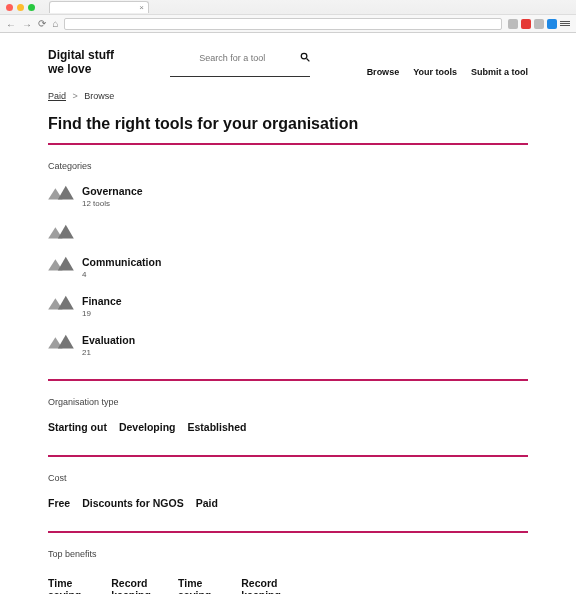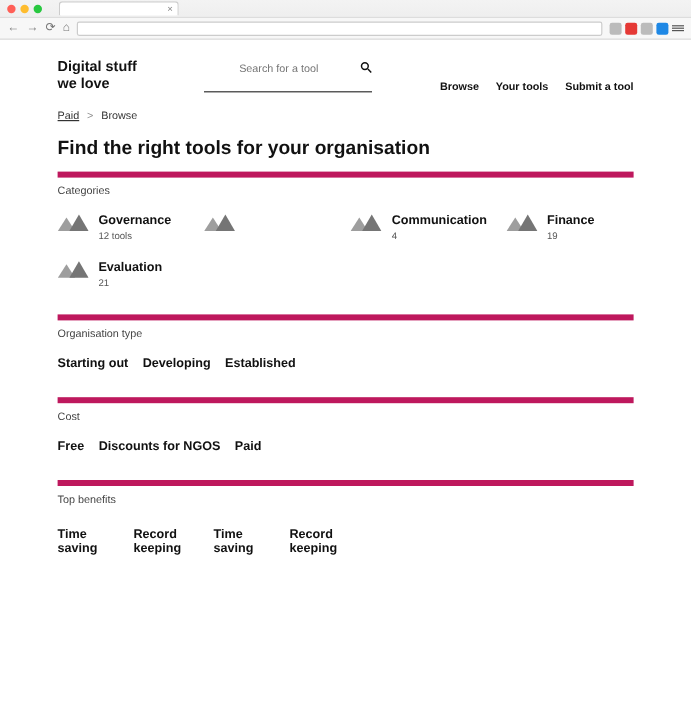--- a/index.html
+++ b/index.html
@@ -122,33 +122,33 @@
   }
   .page-desc {
     font-size:9px;
     color:#444;
     line-height:1.3;
     max-width: 280px;
     margin-bottom: 22px;
   }
 
   .section {
-    border-top:5px solid #be185d;
-    padding-top:6px;
+    border-top:2px solid #be185d;
+    padding-top:16px;
     margin-bottom: 22px;
   }
   .section-label {
     font-size:9px;
     color:#444;
     margin-bottom:14px;
   }
 
   .cat-grid {
     display:grid;
-    grid-template-columns: repeat(4, 1fr);
+    grid-template-columns: repeat(1, 1fr);
     row-gap: 22px;
     column-gap: 10px;
     gap: 16px;
   }
   .cat-item {
     display:flex;
     gap:8px;
     align-items:flex-start;
     cursor:pointer;
   }

